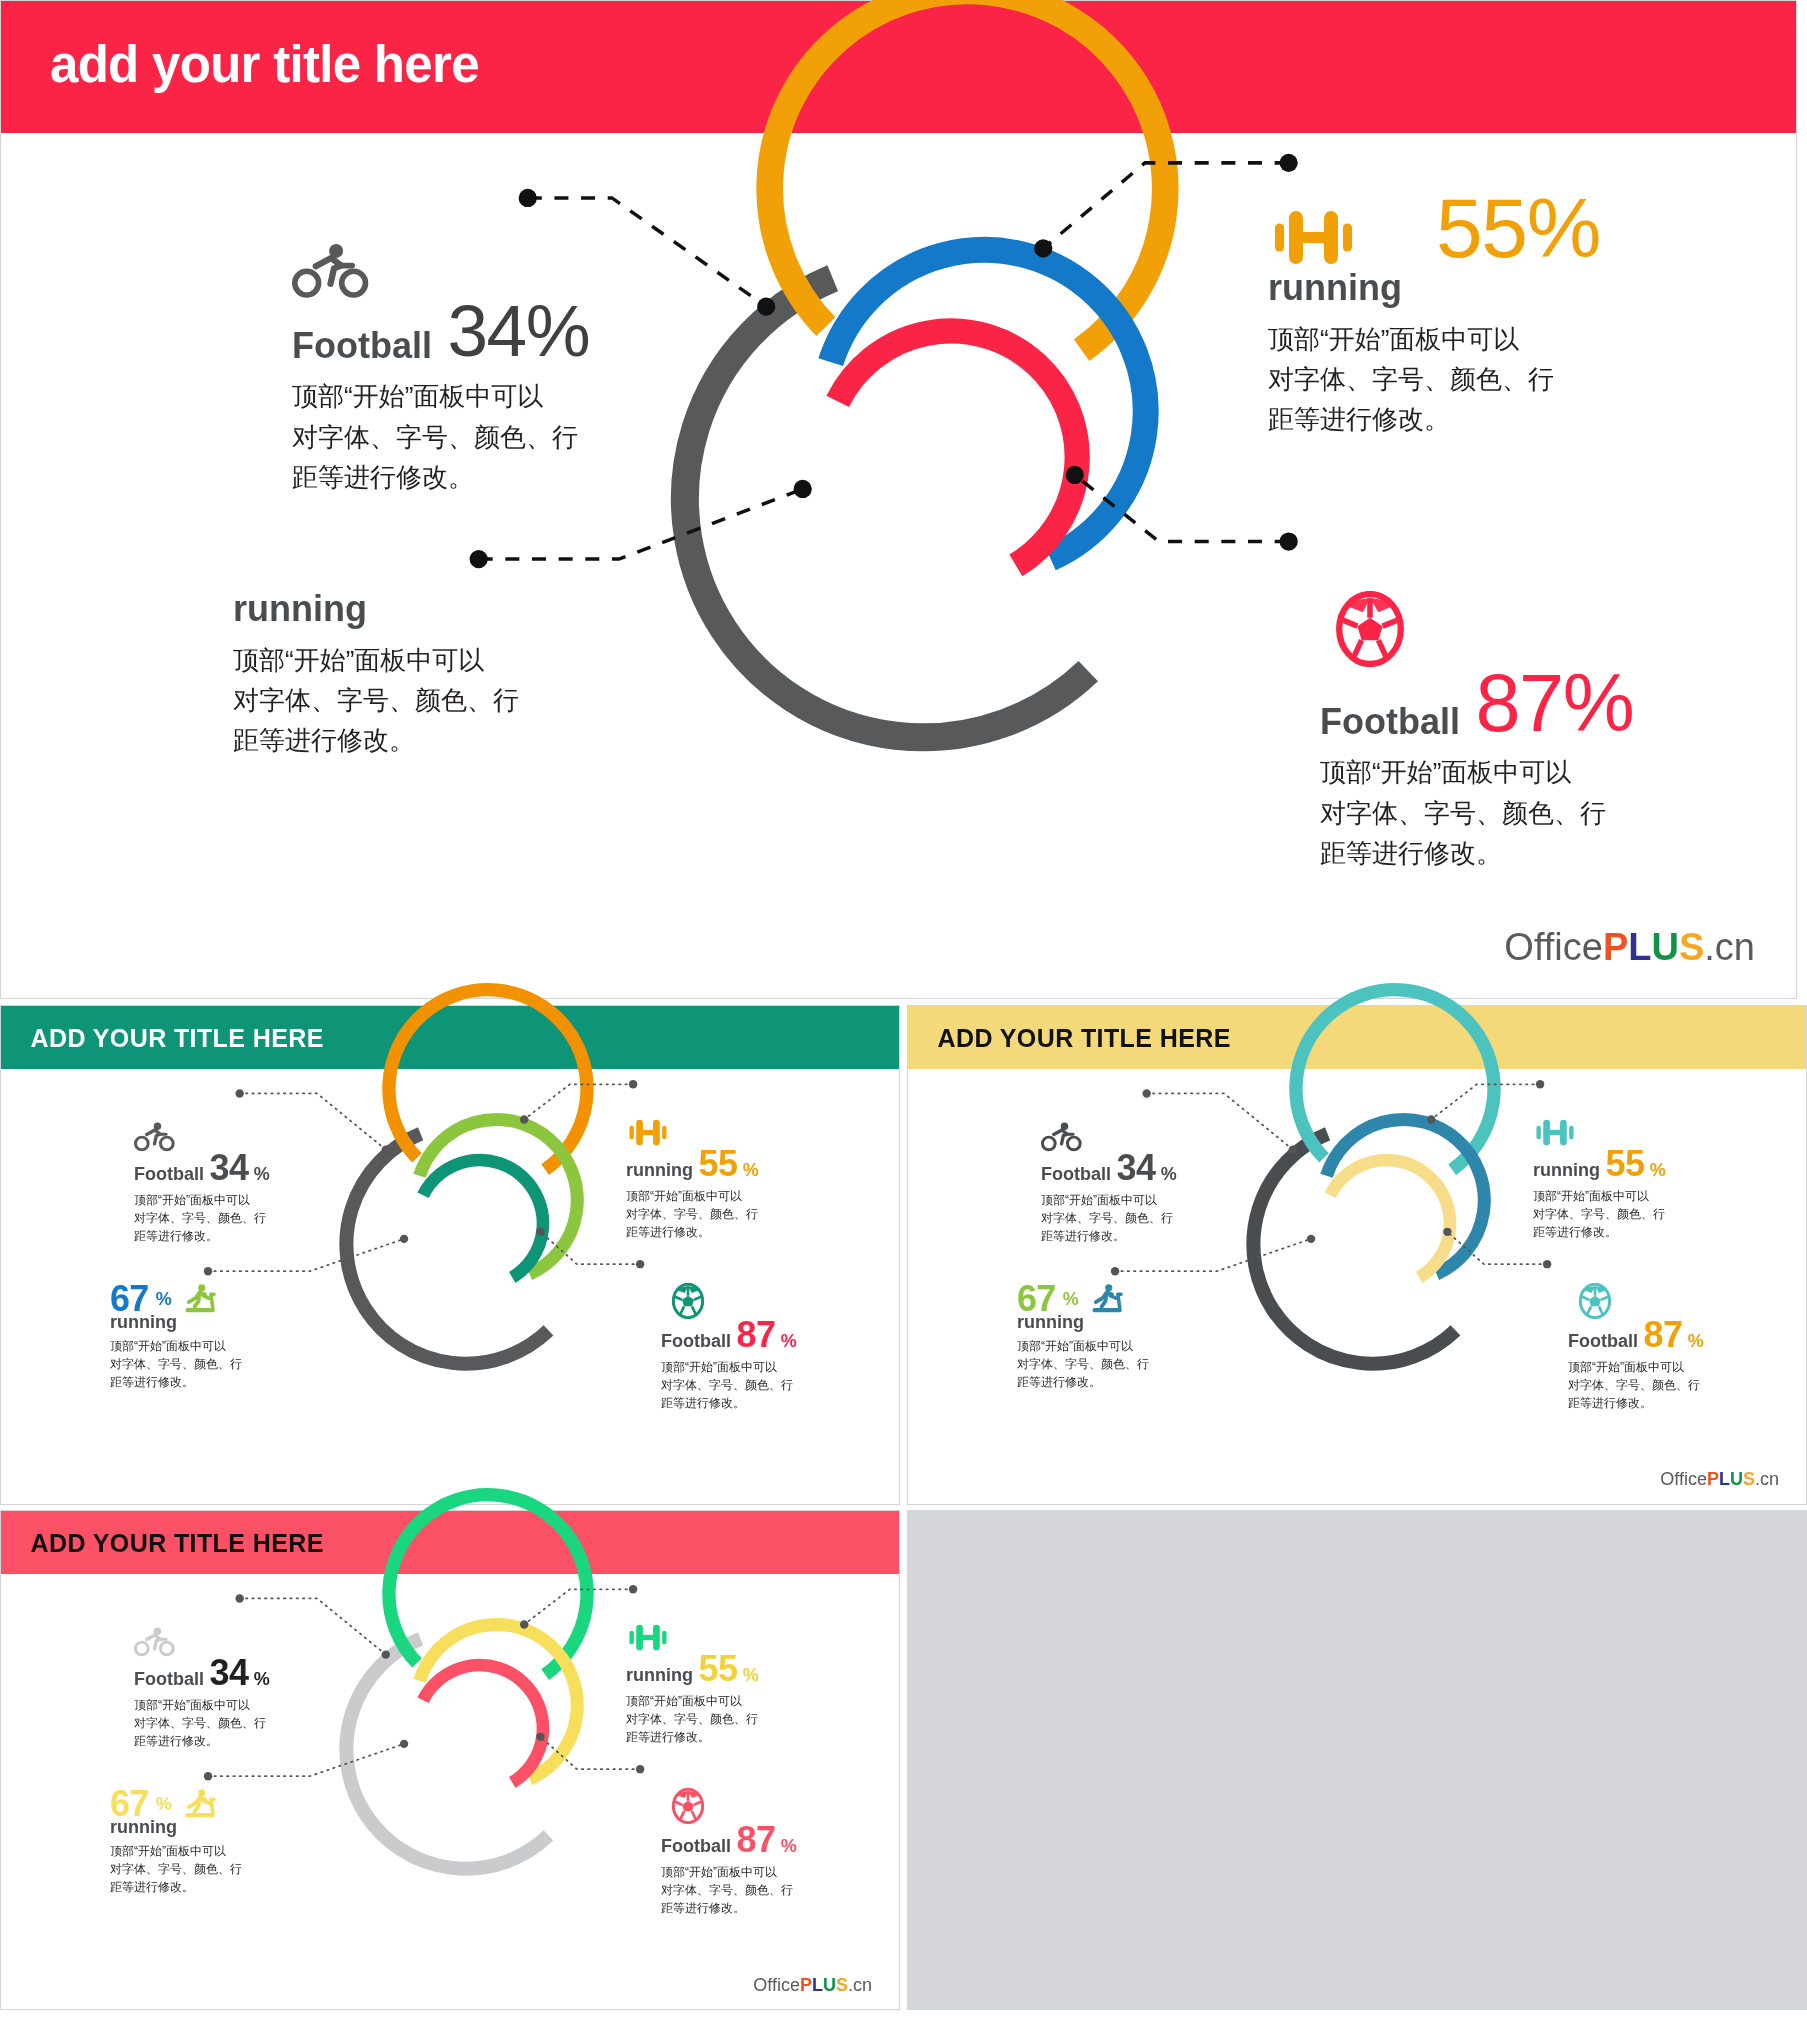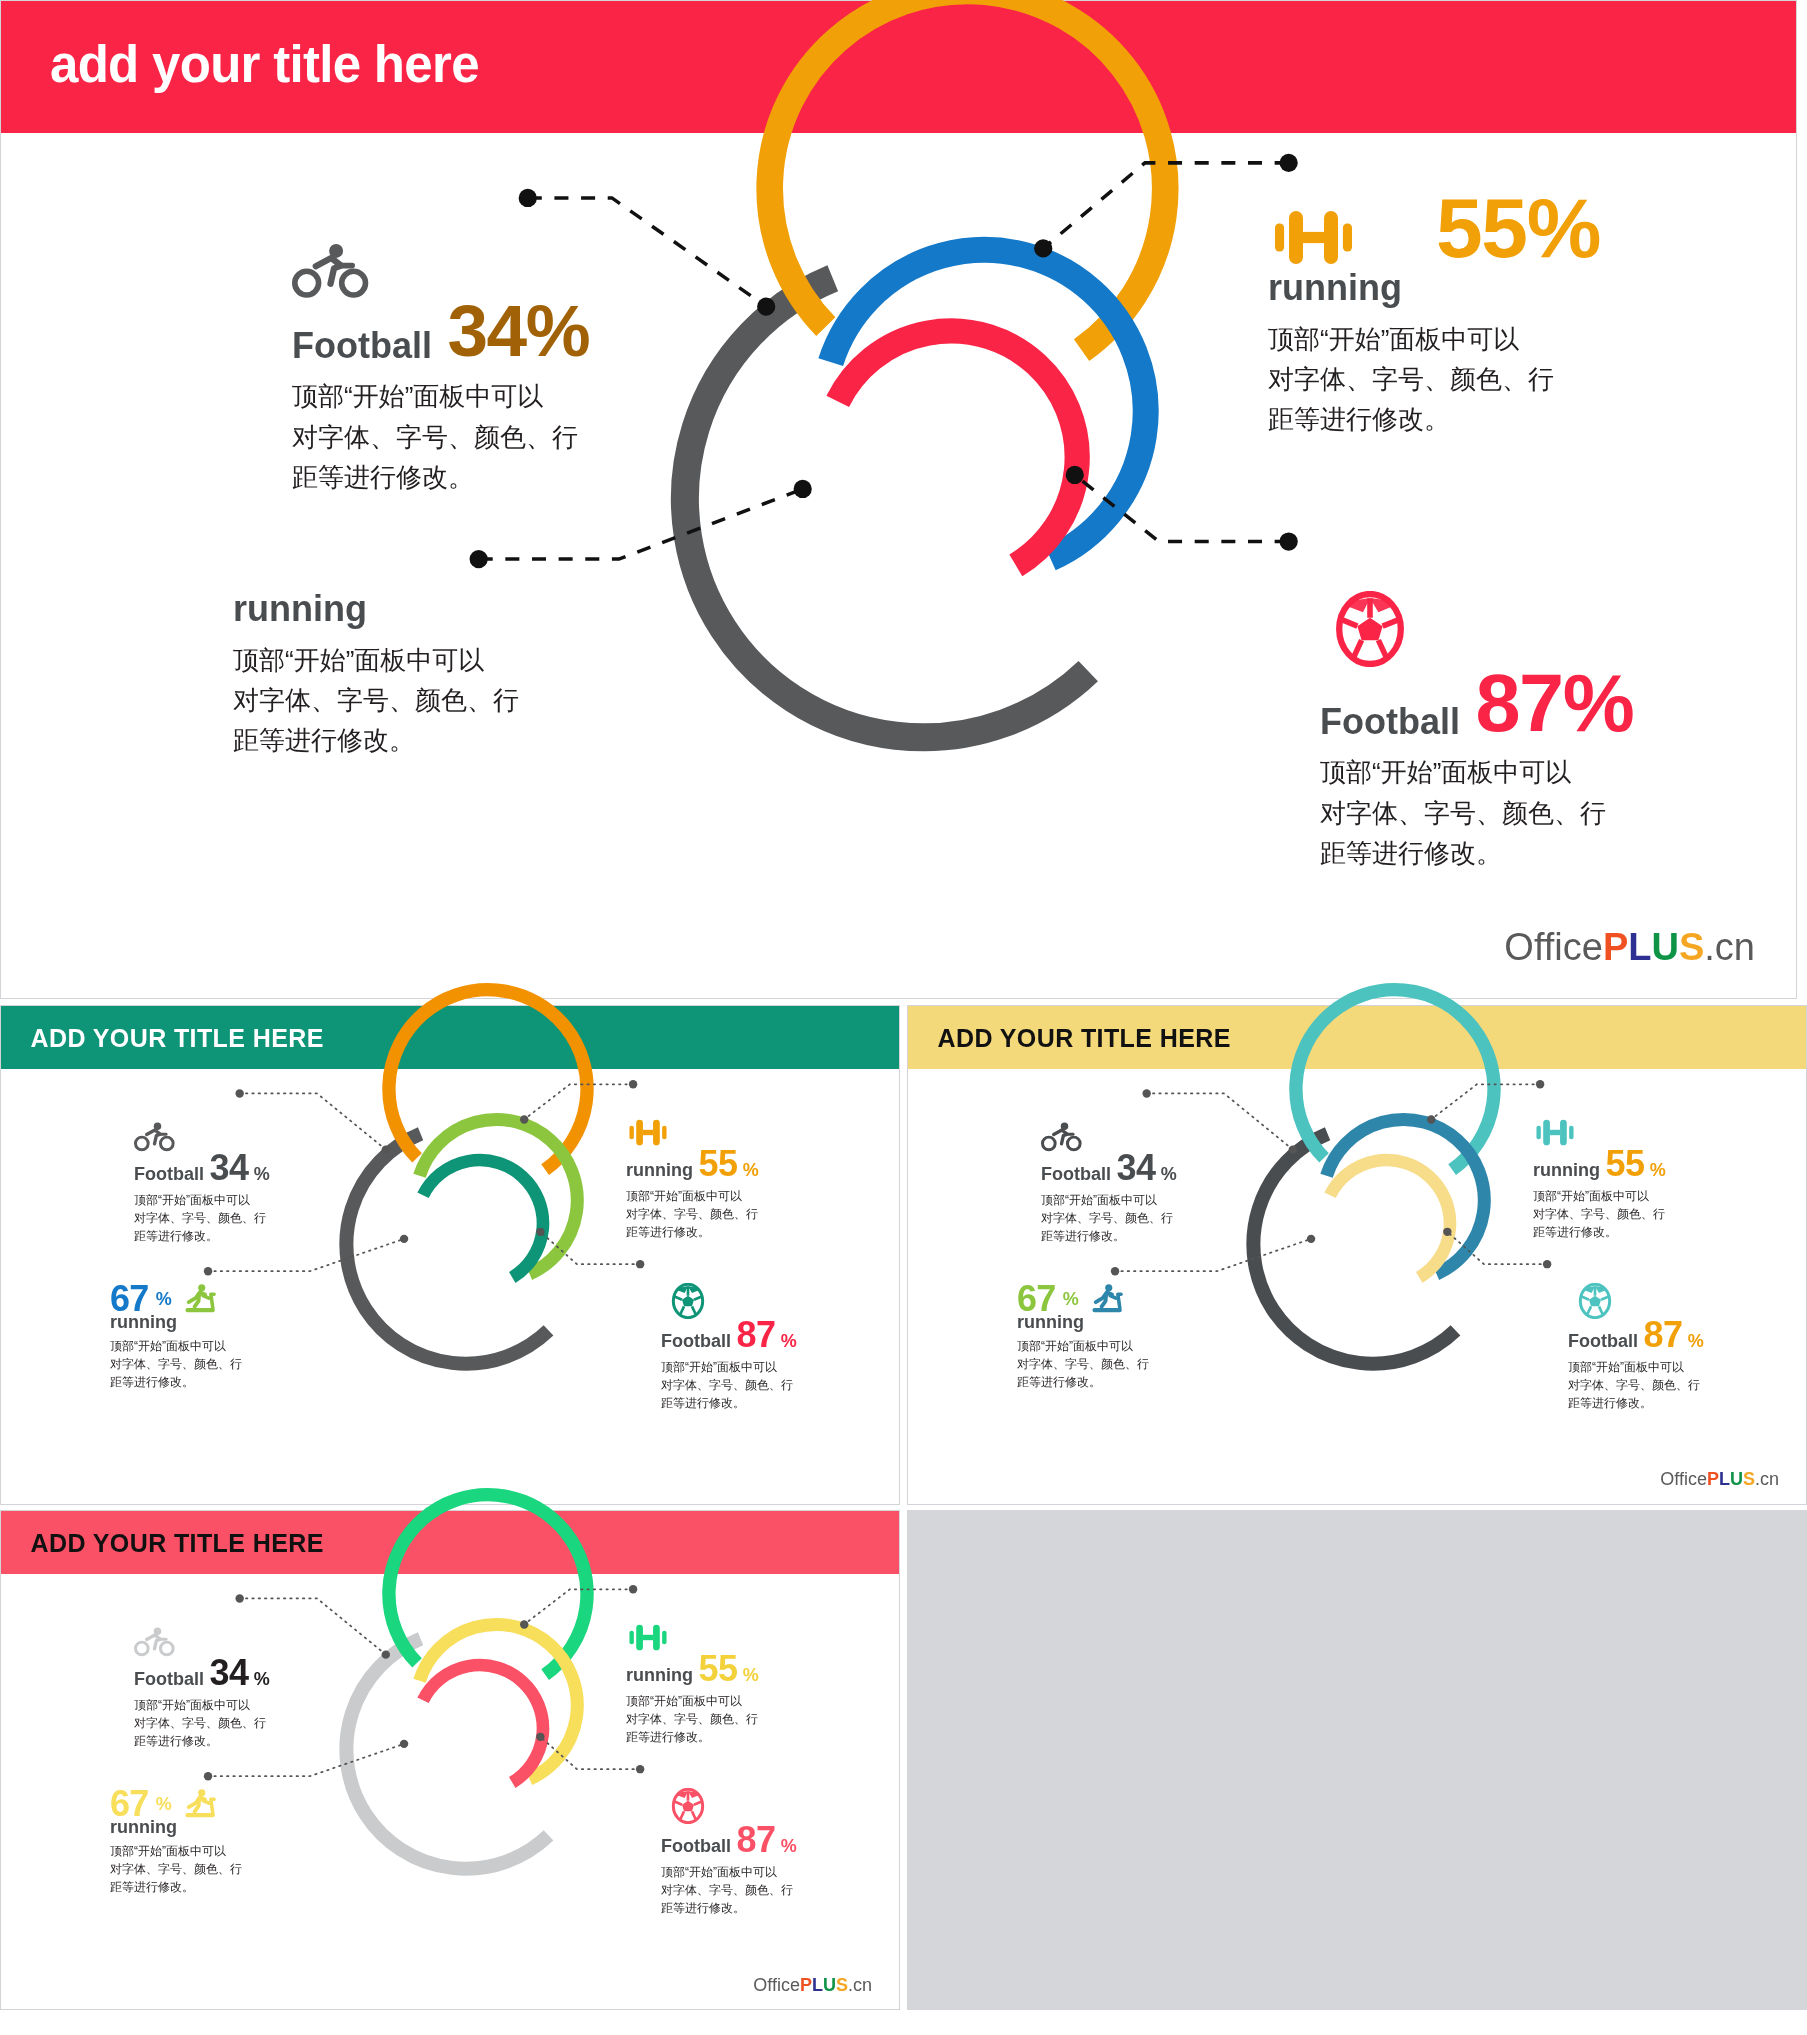--- a/index.html
+++ b/index.html
@@ -25,21 +25,21 @@
     color:#ffffff; font-size:51px; font-weight:bold; letter-spacing:-0.7px;
   }
 
   
   .rings-main{ position:absolute; left:653px; top:232px; width:547px; height:547px; }
   .rings-main svg{ display:block; width:100%; height:100%; overflow:visible; }
 
   
   .blk{ position:absolute; }
   .blk .name{ font-size:36px; font-weight:bold; color:#4a4d50; line-height:1; }
-  .blk .pct{ font-size:73px; font-weight:bold; line-height:.9; letter-spacing:-1.4px;}
+  .blk .pct{ font-size:73px; font-weight:normal; line-height:.9; letter-spacing:-1.4px;}
   .blk .desc{ font-size:26px; color:#231f20; line-height:1.55; margin-top:12.6px; }
 
   .blk-tl{ left:291px; top:242px; width:365px; }
   .blk-tr{ left:1267px; top:204px; width:365px; }
   .blk-bl{ left:232px; top:600px; width:365px; }
   .blk-br{ left:1319px; top:590px; width:379px; }
 
   .row-inline{ display:flex; align-items:flex-end; gap:15.4px; }
   .row-inline2{ display:flex; align-items:center; gap:5.6px; }
 
@@ -124,21 +124,21 @@
       <svg class="icon-svg" width="77" height="55" viewBox="0 0 110 78">
         <circle cx="21" cy="57" r="17" fill="none" stroke="#58595B" stroke-width="8"></circle>
         <circle cx="88" cy="57" r="17" fill="none" stroke="#58595B" stroke-width="8"></circle>
         <circle cx="63" cy="11" r="10" fill="#58595B"></circle>
         <path d="M34 33 L56 21 L70 32 L60 36 L55 58" fill="none" stroke="#58595B" stroke-width="9" stroke-linecap="round" stroke-linejoin="round"></path>
         <path d="M68 32 L86 32" stroke="#58595B" stroke-width="8" stroke-linecap="round"></path>
       </svg>
     </div>
     <div class="row-inline">
       <span class="name">Football</span>
-      <span class="pct" style="color:#a16207"><span>34</span><span>%</span></span>
+      <span class="pct" style="color:#404040"><span>34</span><span>%</span></span>
     </div>
     <div class="desc">
       <div>顶部“开始”面板中可以</div>
       <div>对字体、字号、颜色、行</div>
       <div>距等进行修改。</div>
     </div>
   </div>
 
   <div class="blk blk-tr">
     <div>

